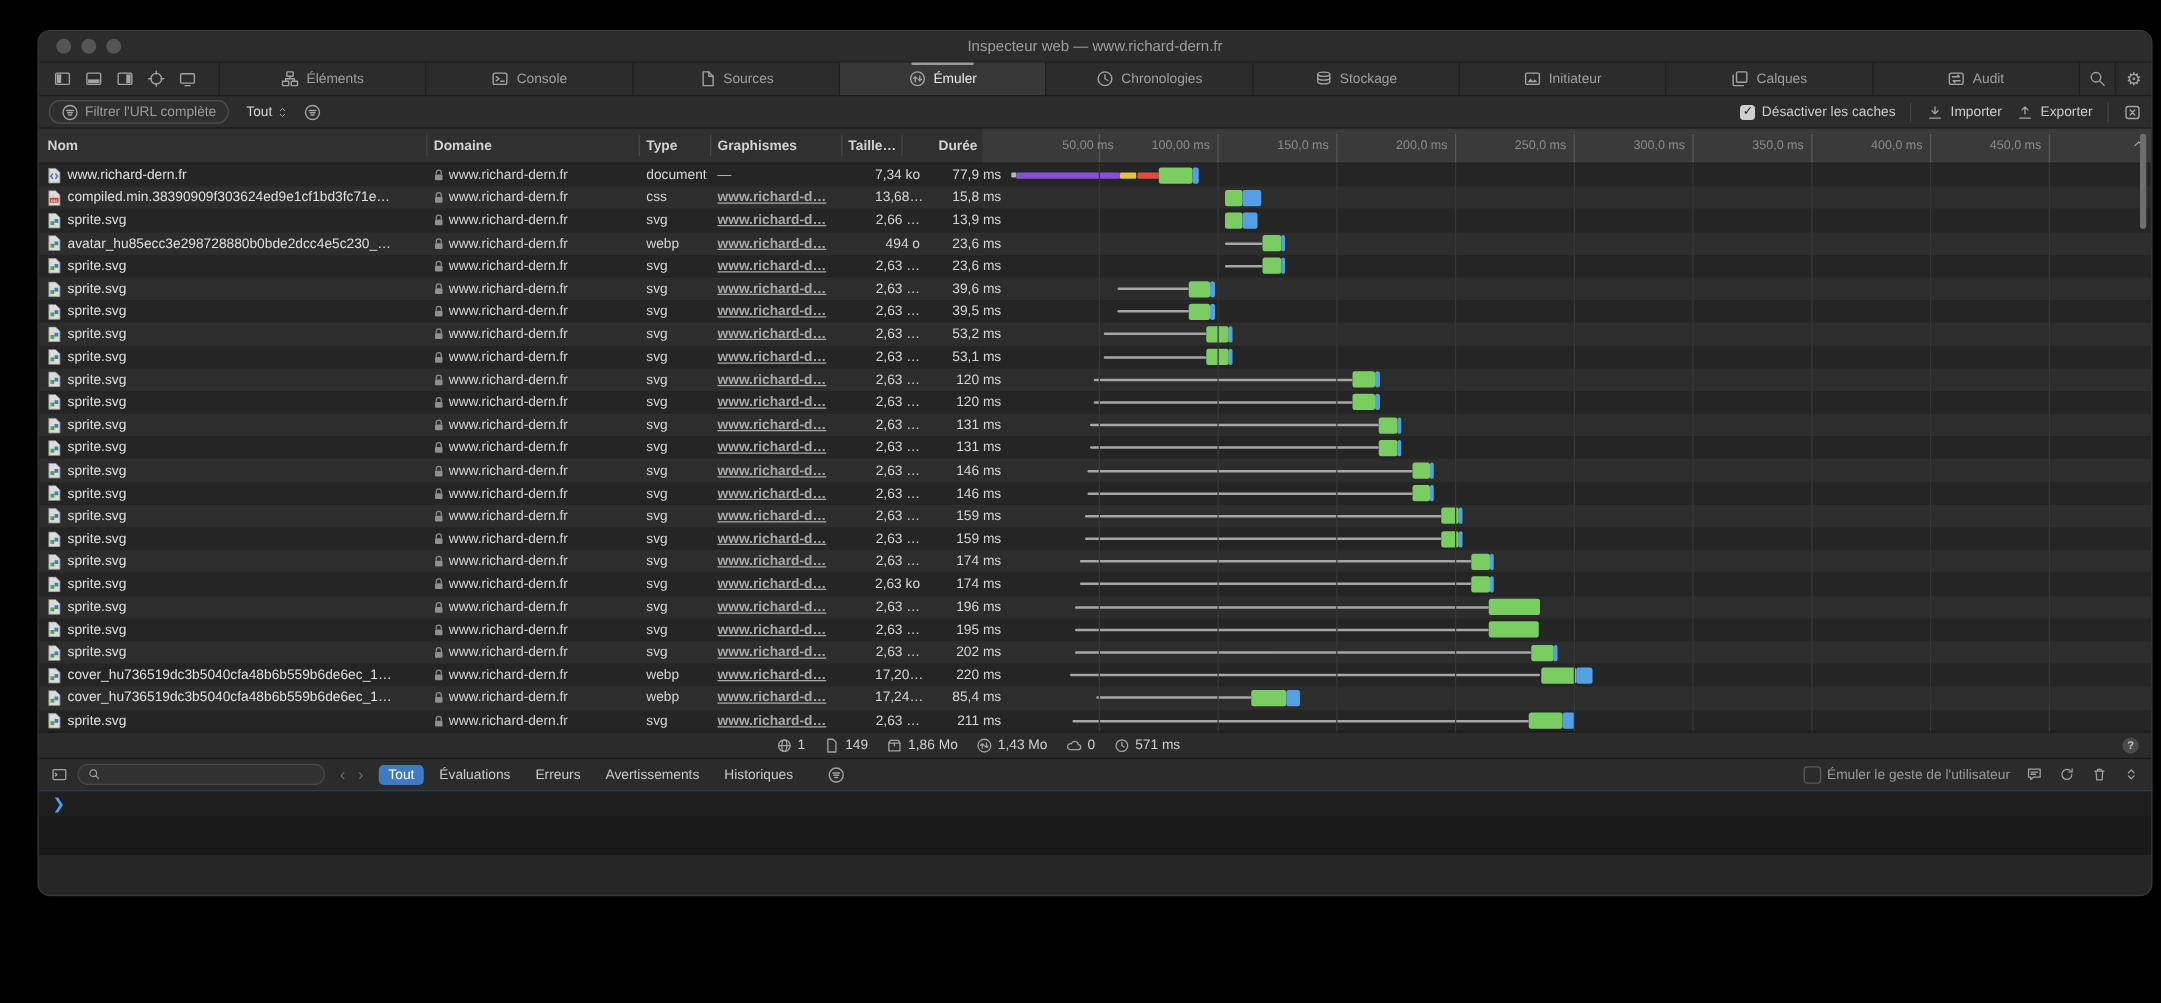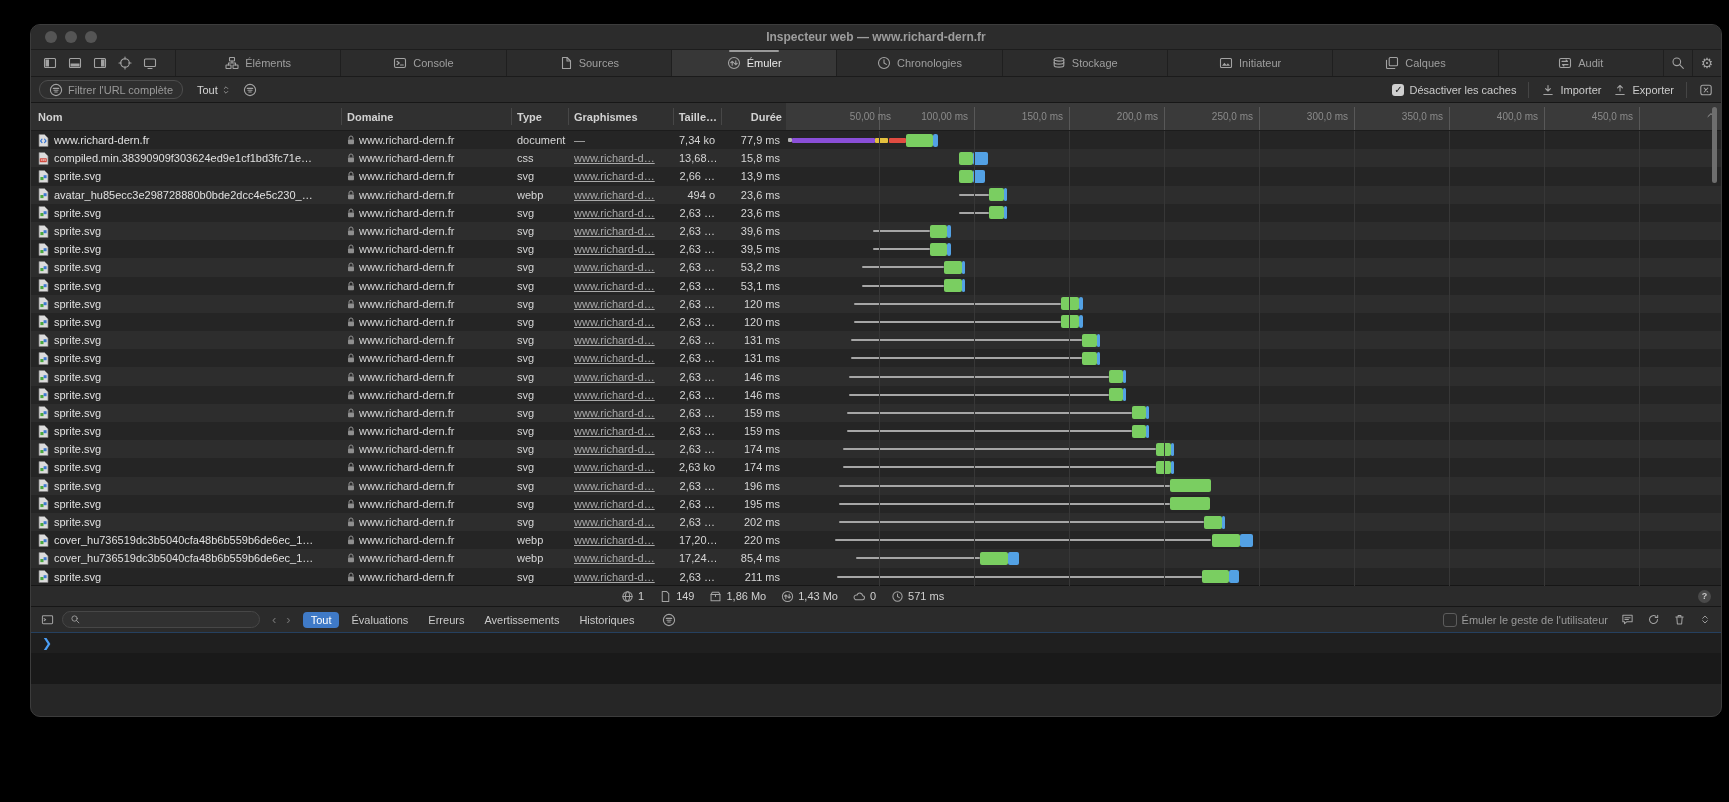--- a/index.html
+++ b/index.html
@@ -4,21 +4,21 @@
 <style>
   html,body{margin:0;padding:0;background:#000;}
   .screen{position:relative;width:1729px;height:802px;background:#000;overflow:hidden;
           font-family:"Liberation Sans","DejaVu Sans",sans-serif;color:#cfcfcf;font-size:11px;}
   .window{position:absolute;left:30px;top:24px;width:1692px;height:693px;background:#262626;
           border-radius:10px;overflow:hidden;border:1px solid #3c3c3c;box-sizing:border-box;}
   
   .titlebar{height:24px;background:#2c2c2c;position:relative;display:flex;align-items:center;justify-content:center;}
   .traffic{position:absolute;left:14px;top:6px;display:flex;gap:8px;}
   .traffic span{width:12px;height:12px;border-radius:50%;background:#555;display:block;}
-  .win-title{color:#9d9d9d;font-size:12px;font-weight:bold;}
+  .win-title{color:#9d9d9d;font-size:12px;font-weight:normal;}
   
   .tabbar{height:26px;background:#2c2c2c;border-top:1px solid #1d1d1d;border-bottom:1px solid #1b1b1b;display:flex;align-items:stretch;}
   .dockicons{display:flex;align-items:center;gap:11px;padding:0 12px;width:120px;}
   .dockicons .icn{display:flex;align-items:center;cursor:default;}
   .tabs{flex:1;display:flex;}
   .tab{flex:1;display:flex;align-items:center;justify-content:center;gap:6px;border-left:1px solid #1f1f1f;
        color:#9f9f9f;position:relative;}
   .tab.sel{background:#373737;color:#e8e8e8;}
   .tab.sel::before{content:"";position:absolute;top:0;left:35%;right:35%;height:2px;background:#9a9a9a;border-radius:1px;}
   .tab .icn{display:flex;align-items:center;}
@@ -47,23 +47,23 @@
   .rows-wrap{position:relative;height:455px;overflow:hidden;}
   .gridline{position:absolute;top:0;bottom:0;width:1px;background:#373737;z-index:1;}
   .nrow{position:relative;height:18.2px;display:flex;align-items:center;z-index:0;}
   .nrow.odd{background:#252525;}
   .nrow.even{background:#2d2d2d;}
   .c{box-sizing:border-box;padding:0 6px;white-space:nowrap;overflow:hidden;}
   .c.name{width:310px;display:flex;align-items:center;gap:5px;padding-left:7px;color:#e0e0e0;}
   .c.dom{width:170px;display:flex;align-items:center;gap:4px;color:#d6d6d6;}
   .c.type{width:57px;color:#d6d6d6;}
   .c.init{width:105px;}
-  .c.init a{color:#a9a9a9;text-decoration:underline;}
+  .c.init a{color:#a9a9a9;text-decoration:underline;font-weight:bold;}
   .c.init .noinit{color:#bdbdbd;}
-  .c.size{width:48px;text-align:right;color:#d6d6d6;}
+  .c.size{width:48px;text-align:right;color:#d6d6d6;margin-left:21px;}
   .c.dur{width:65px;text-align:right;color:#d6d6d6;}
   .c.wf{position:relative;flex:1;height:100%;padding:0;z-index:2;}
   .seg{position:absolute;border-radius:1px;}
   .seg.thin{height:5px;top:6.6px;}
   .seg.blk{height:13px;top:2.6px;border-radius:2px;}
   .seg.line{height:2px;top:8.1px;background:#a6a6a6;}
   .seg.marker{width:4px;height:4px;top:7.1px;background:#b5b5b5;}
   .col-purple{background:#8a4fd8;} .col-yellow{background:#e3c03e;} .col-red{background:#e14c41;}
   .col-green{background:#7ace61;} .col-blue{background:#53a1e4;}
   .sbar{position:absolute;right:4px;top:4px;width:5px;height:76px;border-radius:3px;background:#6e6e6e;z-index:3;}

